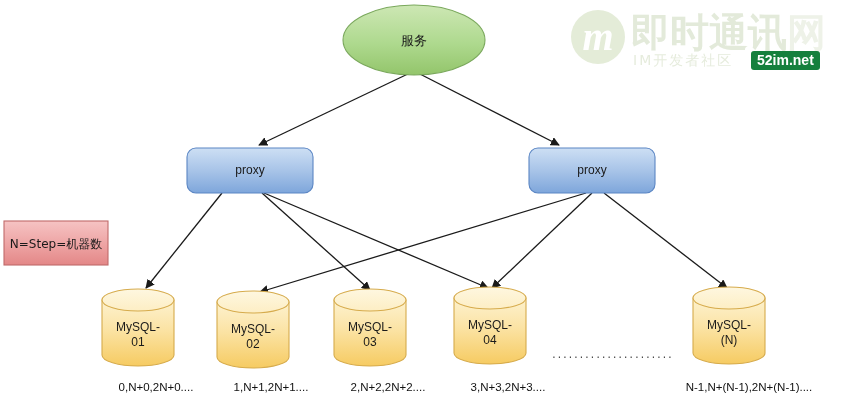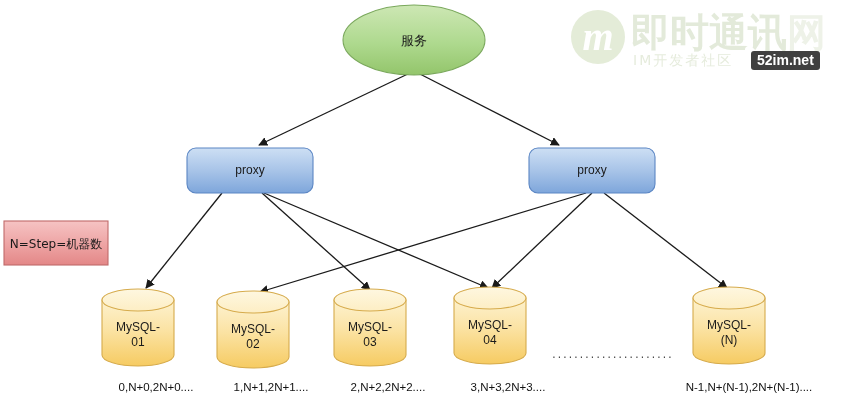--- a/index.html
+++ b/index.html
@@ -104,21 +104,21 @@
     font-family: "DejaVu Sans", sans-serif;
     font-size: 14px;
     color: #e6ecdd;
     letter-spacing: 2px;
     white-space: nowrap;
     text-align: center;
   }
   .wm-url {
     position: absolute;
     left: 182px; top: 45px;
-    background: #404040;
+    background: #15803d;
     color: #ffffff;
     font-family: "Liberation Sans", "DejaVu Sans", sans-serif;
     font-size: 14px;
     font-weight: bold;
     padding: 1px 6px 2px 6px;
     border-radius: 3px;
     white-space: nowrap;
   }
 </style>
 </head>

